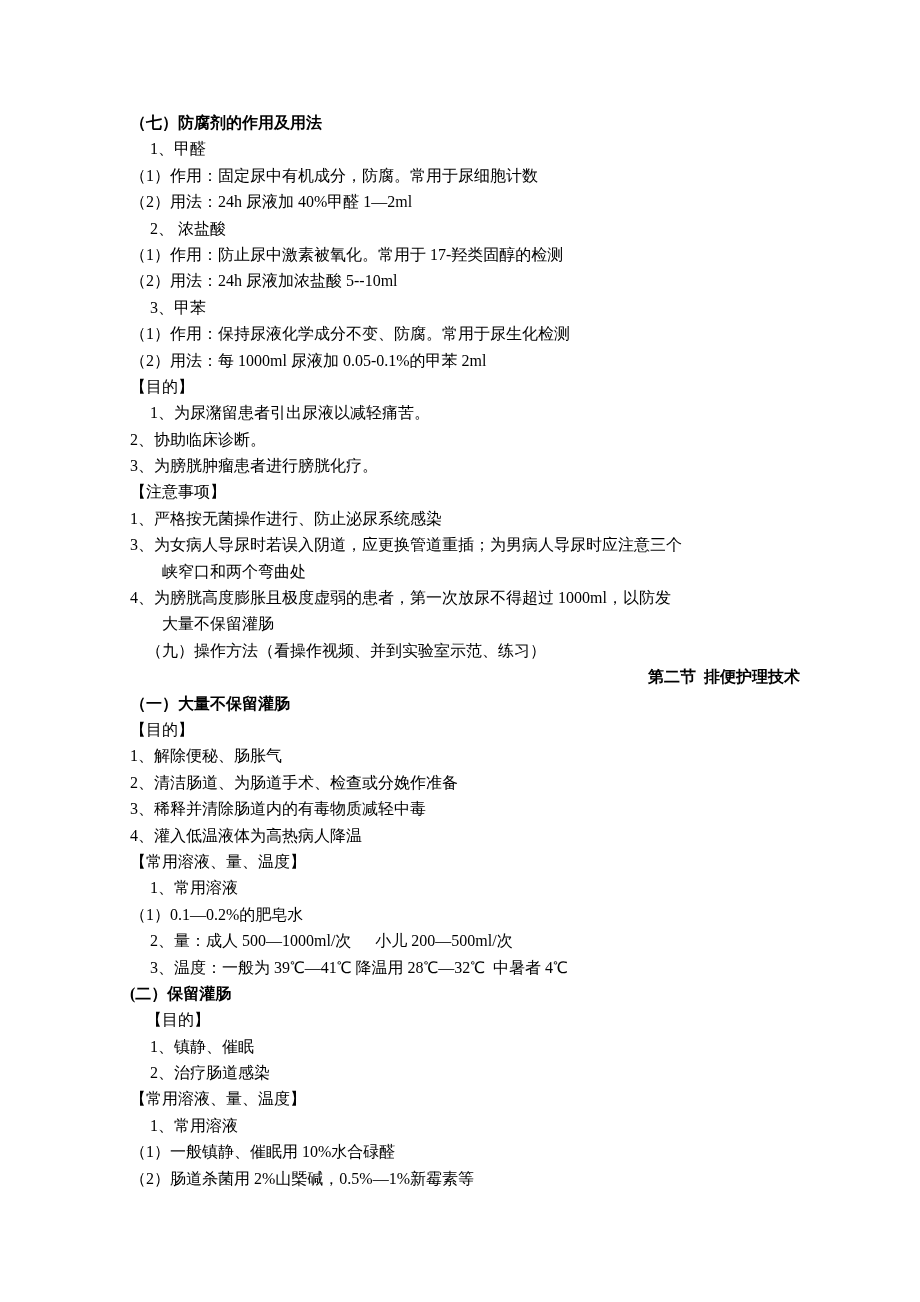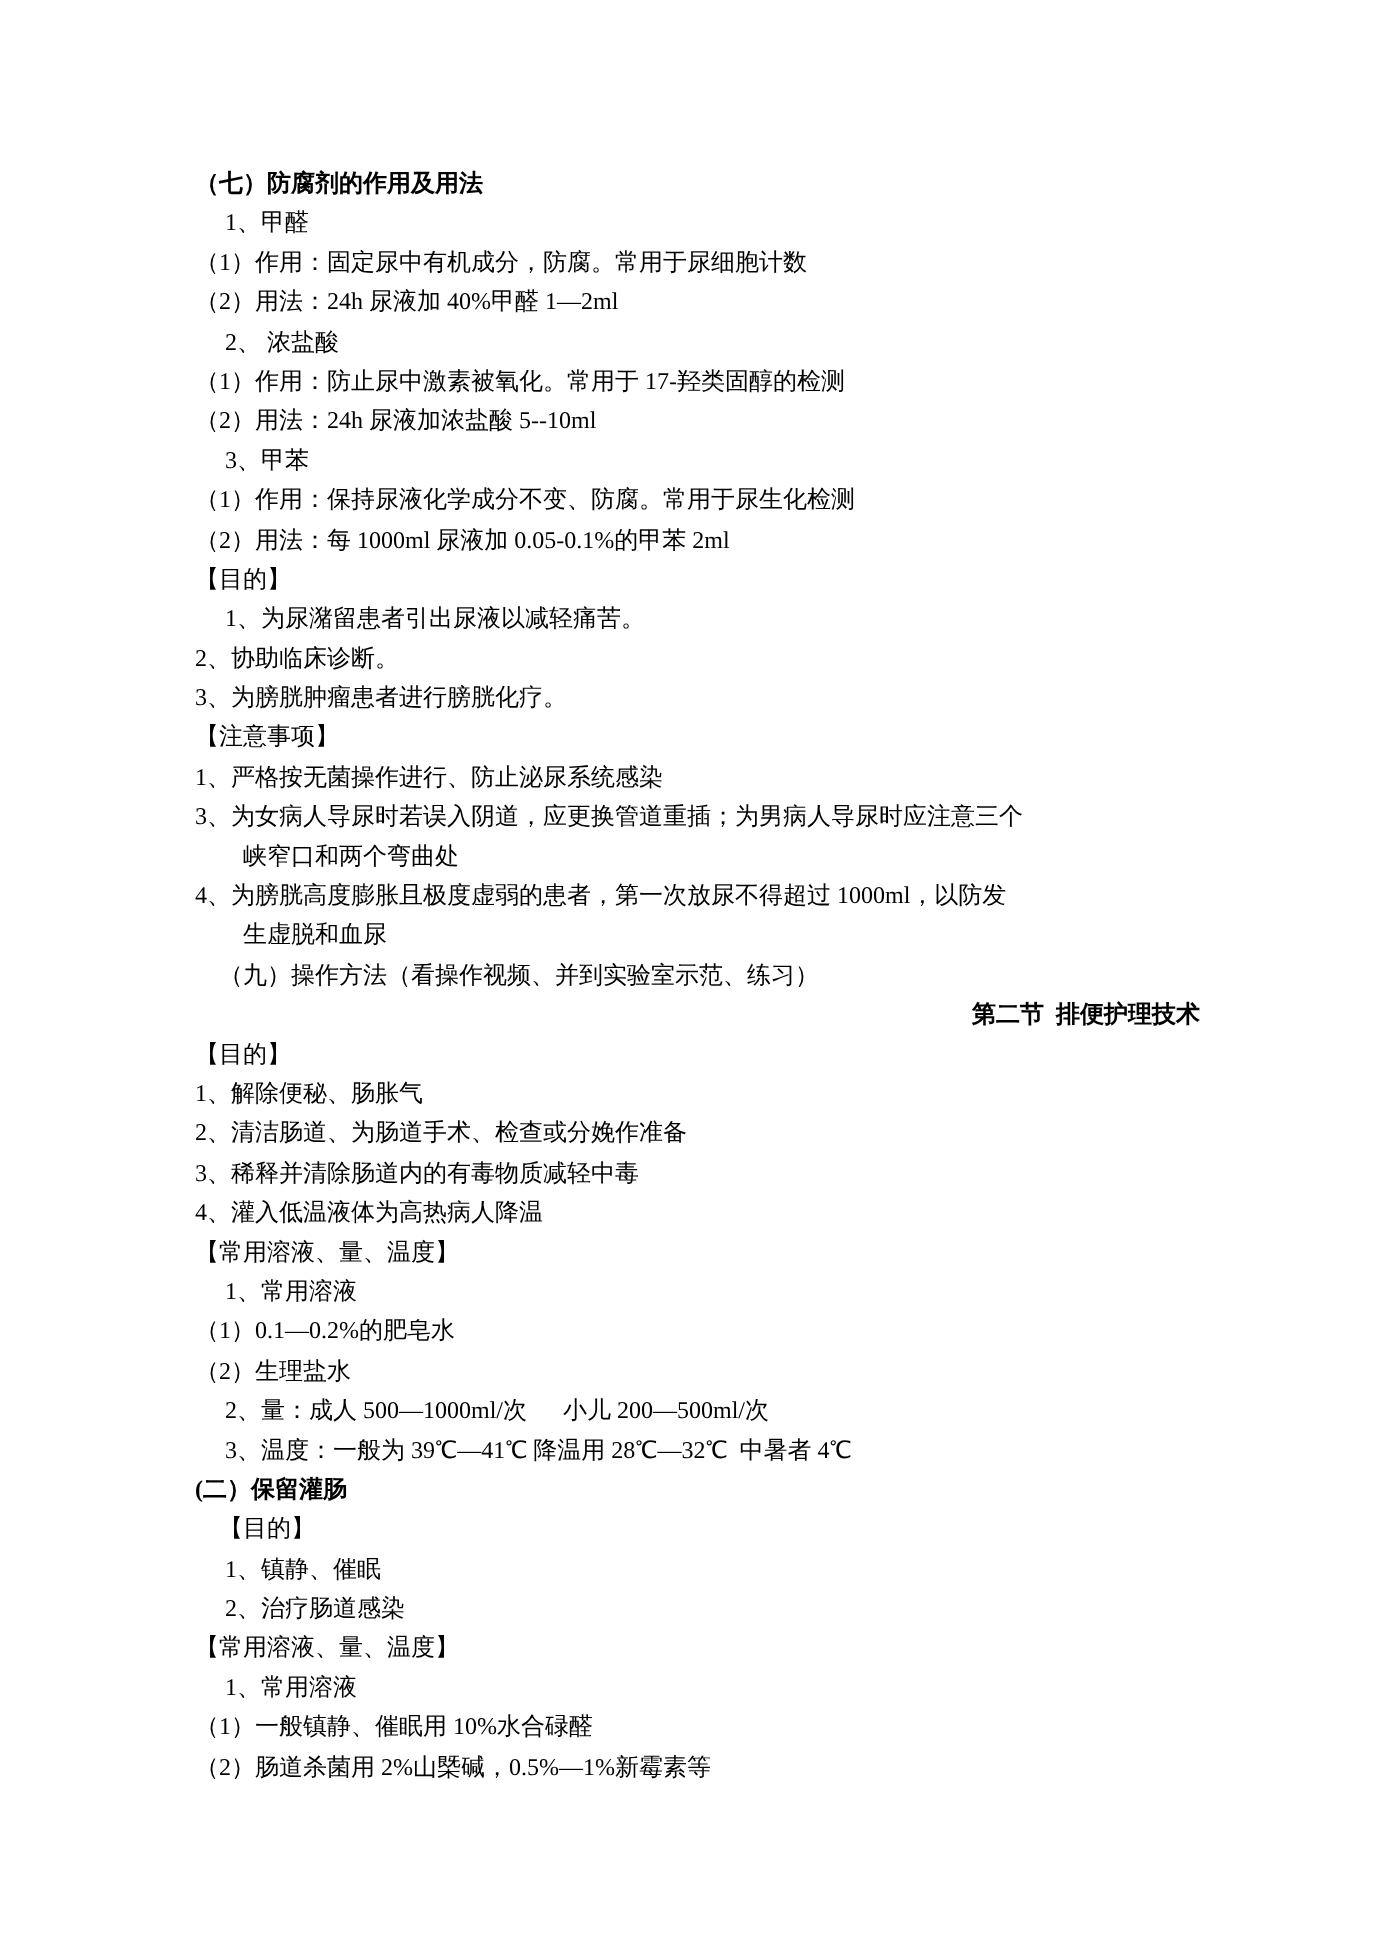--- a/index.html
+++ b/index.html
@@ -35,32 +35,32 @@
     <p>（2）用法：每 1000ml 尿液加 0.05-0.1%的甲苯 2ml</p>
     <p>【目的】</p>
     <p class="indent1">&nbsp;1、为尿潴留患者引出尿液以减轻痛苦。</p>
     <p>2、协助临床诊断。</p>
     <p>3、为膀胱肿瘤患者进行膀胱化疗。</p>
     <p>【注意事项】</p>
     <p>1、严格按无菌操作进行、防止泌尿系统感染</p>
     <p>3、为女病人导尿时若误入阴道，应更换管道重插；为男病人导尿时应注意三个</p>
     <p class="indent2">峡窄口和两个弯曲处</p>
     <p>4、为膀胱高度膨胀且极度虚弱的患者，第一次放尿不得超过 1000ml，以防发</p>
-    <p class="indent2">生虚脱和血尿</p>
+    <p class="indent2">大量不保留灌肠</p>
     <p class="indent1">（九）操作方法（看操作视频、并到实验室示范、练习）</p>
     <p class="bold center">第二节&nbsp;&nbsp;排便护理技术</p>
+    <p class="bold">（一）大量不保留灌肠</p>
     <p>【目的】</p>
     <p>1、解除便秘、肠胀气</p>
     <p>2、清洁肠道、为肠道手术、检查或分娩作准备</p>
     <p>3、稀释并清除肠道内的有毒物质减轻中毒</p>
     <p>4、灌入低温液体为高热病人降温</p>
     <p>【常用溶液、量、温度】</p>
     <p class="indent1">&nbsp;1、常用溶液</p>
     <p>（1）0.1—0.2%的肥皂水</p>
-    <p>（2）生理盐水</p>
     <p class="indent1">&nbsp;2、量：成人 500—1000ml/次&nbsp;&nbsp;&nbsp;&nbsp;&nbsp;&nbsp;小儿 200—500ml/次</p>
     <p class="indent1">&nbsp;3、温度：一般为 39℃—41℃  降温用 28℃—32℃&nbsp;&nbsp;中暑者 4℃</p>
     <p class="bold">(二）保留灌肠</p>
     <p class="indent1">【目的】</p>
     <p class="indent1">&nbsp;1、镇静、催眠</p>
     <p class="indent1">&nbsp;2、治疗肠道感染</p>
     <p>【常用溶液、量、温度】</p>
     <p class="indent1">&nbsp;1、常用溶液</p>
     <p>（1）一般镇静、催眠用 10%水合碌醛</p>
     <p>（2）肠道杀菌用 2%山槩碱，0.5%—1%新霉素等</p>

